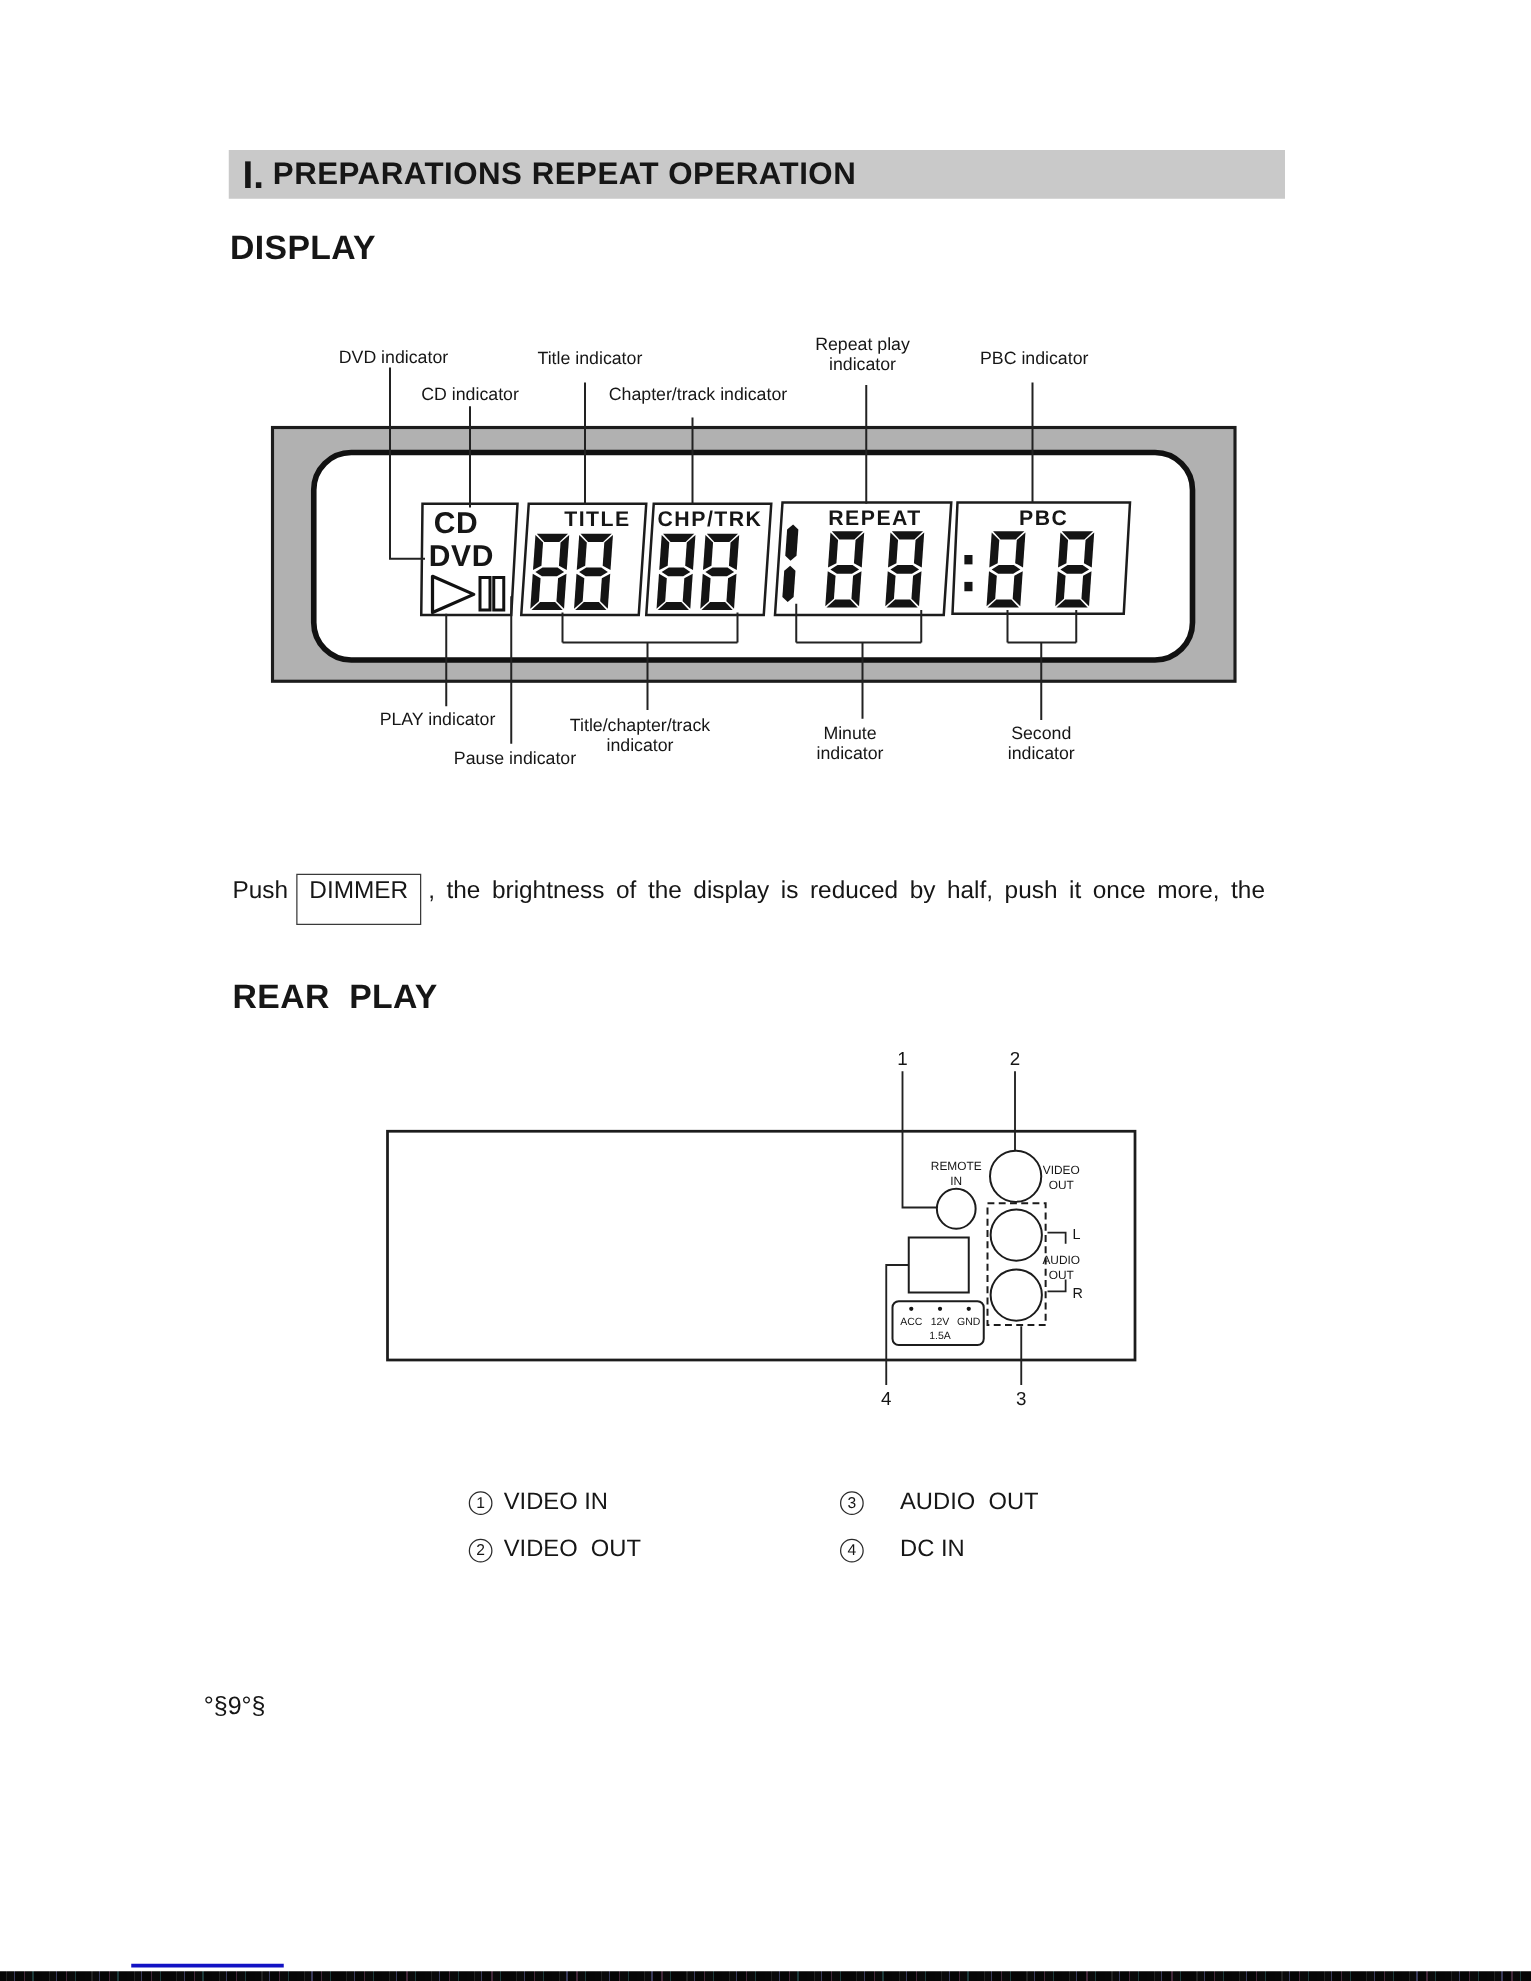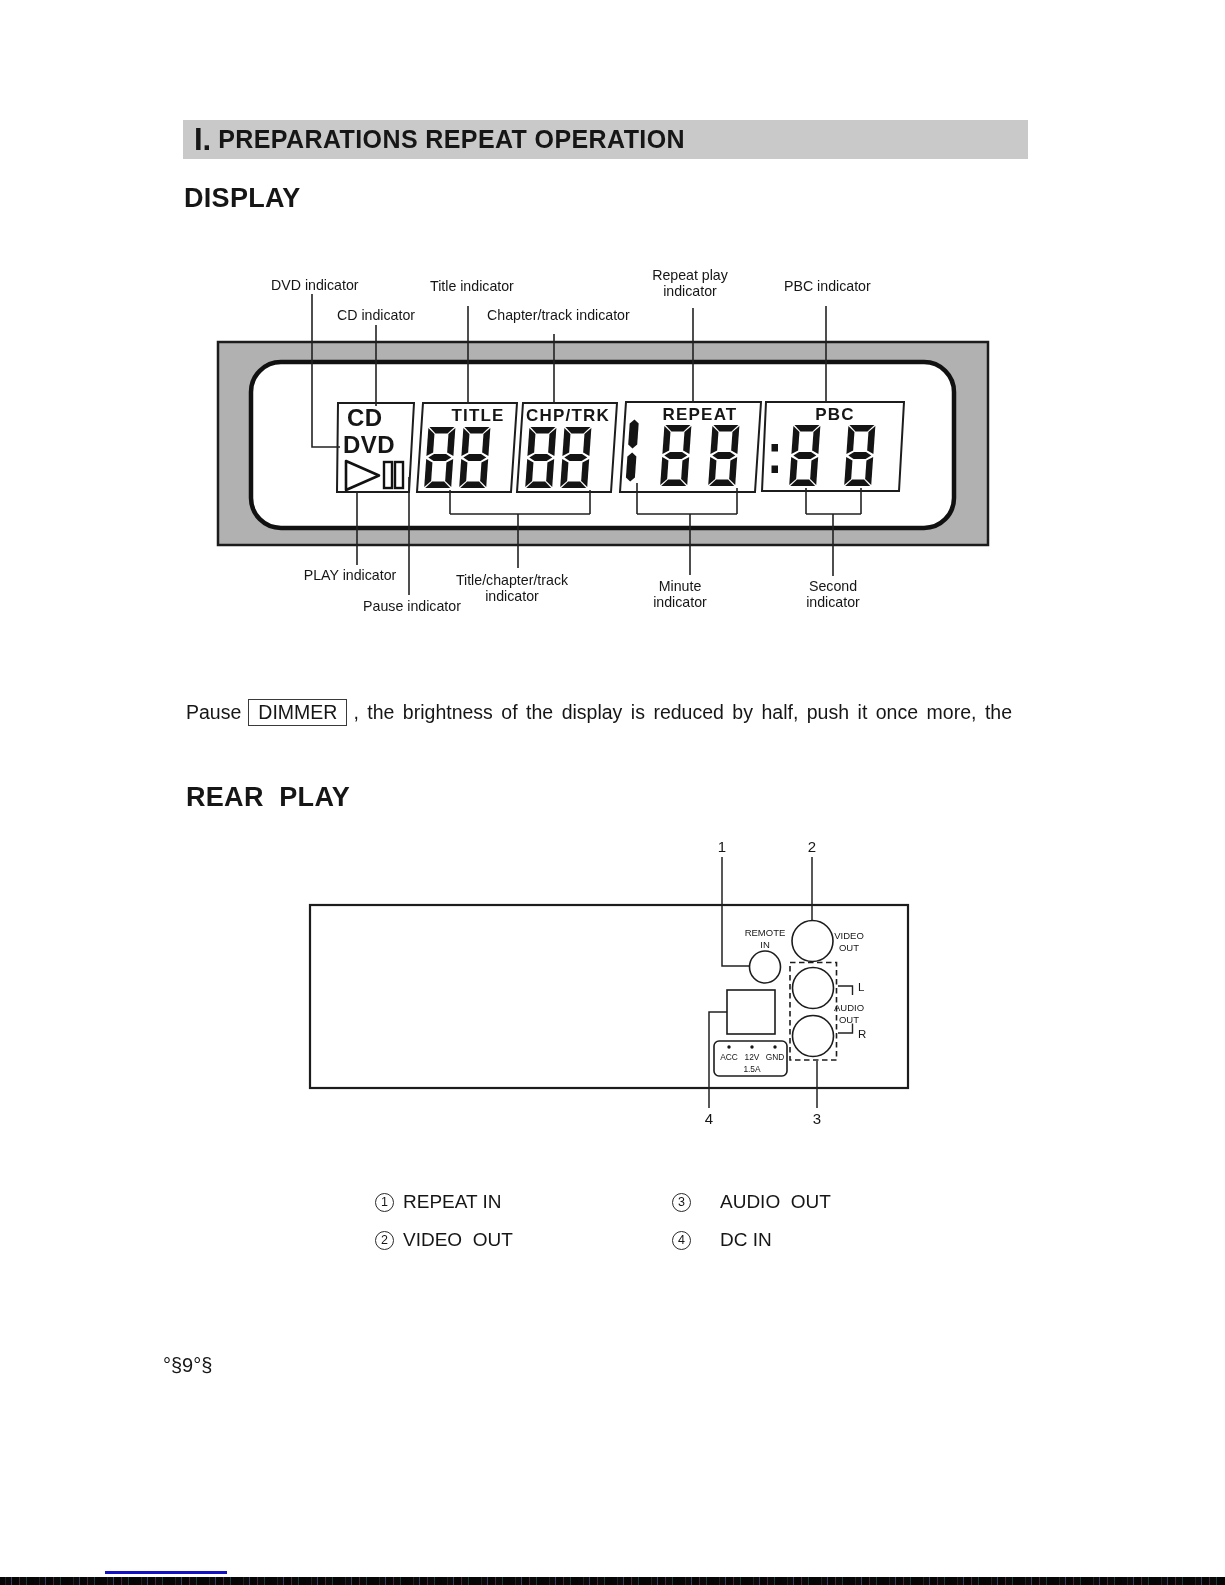--- a/index.html
+++ b/index.html
@@ -17,21 +17,21 @@
   .header-numeral{font-size:31px;font-weight:bold;margin-right:7px;}
   .header-title{font-size:25px;font-weight:bold;letter-spacing:.4px;white-space:pre;}
   .section-heading{font-size:27px;font-weight:bold;white-space:pre;letter-spacing:.3px;}
   #display-heading{left:184px;top:183px;text-align:center;}
   #rear-heading{left:186px;top:782px;}
   
   .para{left:186px;top:697px;width:826px;font-size:19.5px;line-height:31px;}
   .para-line1{text-align:justify;}
   .jfill{display:inline-block;width:100%;height:0;}
   .dimmer-box{
-    display:inline-block;border:1.6px solid #3a3a3a;padding:0px 9px 1px 9px;margin:0 6px 0 7px;
+    display:inline-block;border:1.6px solid #3a3a3a;padding:0px 9px 15px 9px;margin:0 6px 0 7px;
     line-height:24px;
   }
   
   .legend-item{display:flex;align-items:center;font-size:19px;white-space:pre;}
   .legend-item .gap-s{width:9px;}
   .legend-item .gap-l{width:29px;}
   .circ{
     width:19px;height:19px;border:1.4px solid #2a2a2a;border-radius:50%;
     display:flex;align-items:center;justify-content:center;
     font-size:12.5px;flex:none;box-sizing:border-box;
@@ -151,21 +151,21 @@
   <text class="lbl" x="412" y="611" text-anchor="middle">Pause indicator</text>
   <text class="lbl" x="512" y="585" text-anchor="middle">Title/chapter/track</text>
   <text class="lbl" x="512" y="601" text-anchor="middle">indicator</text>
   <text class="lbl" x="680" y="591" text-anchor="middle">Minute</text>
   <text class="lbl" x="680" y="607" text-anchor="middle">indicator</text>
   <text class="lbl" x="833" y="591" text-anchor="middle">Second</text>
   <text class="lbl" x="833" y="607" text-anchor="middle">indicator</text>
 </svg>
 
 <div class="abs para">
-  <div class="para-line1"><span>Pause</span><span class="dimmer-box">DIMMER</span><span>, the brightness of the display is reduced by half, push it once more, the</span><span class="jfill"></span></div>
+  <div class="para-line1"><span>Push</span><span class="dimmer-box">DIMMER</span><span>, the brightness of the display is reduced by half, push it once more, the</span><span class="jfill"></span></div>
 </div>
 
 <div class="abs section-heading" id="rear-heading">REAR  PLAY</div>
 
 <svg class="abs" style="left:290px;top:820px;" width="640" height="320" viewBox="290 820 640 320">
 
   <rect x="310" y="905" width="598" height="183" fill="#ffffff" stroke="#1c1c1c" stroke-width="2.2"></rect>
 
   <text class="numlbl" x="722" y="852" text-anchor="middle">1</text>
   <text class="numlbl" x="812" y="852" text-anchor="middle">2</text>
@@ -207,21 +207,21 @@
     <circle cx="775" cy="1047" r="1.7"></circle>
   </g>
   <text class="tiny8" x="729" y="1060" text-anchor="middle">ACC</text>
   <text class="tiny8" x="752" y="1060" text-anchor="middle">12V</text>
   <text class="tiny8" x="775" y="1060" text-anchor="middle">GND</text>
   <text class="tiny8" x="752" y="1071.5" text-anchor="middle">1.5A</text>
 </svg>
 
 <div class="abs legend-item" id="legend-1">
   <span class="circ">1</span><span class="gap-s"></span>
-  <span>REPEAT IN</span>
+  <span>VIDEO IN</span>
 </div>
 <div class="abs legend-item" id="legend-3">
   <span class="circ">3</span><span class="gap-l"></span>
   <span>AUDIO  OUT</span>
 </div>
 <div class="abs legend-item" id="legend-2">
   <span class="circ">2</span><span class="gap-s"></span>
   <span>VIDEO  OUT</span>
 </div>
 <div class="abs legend-item" id="legend-4">

